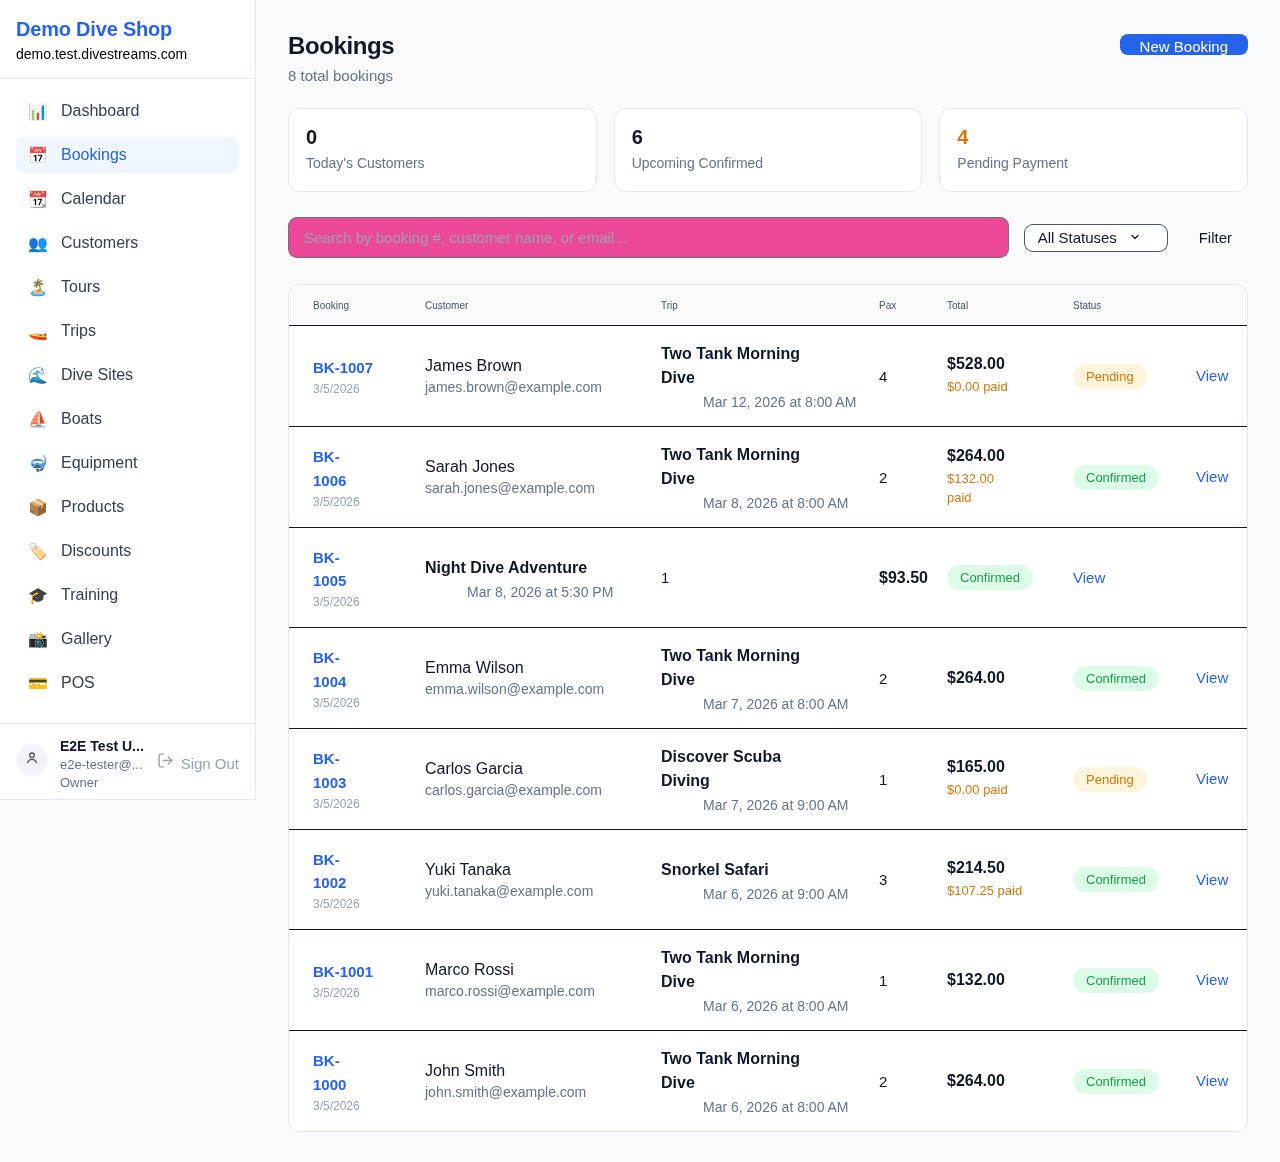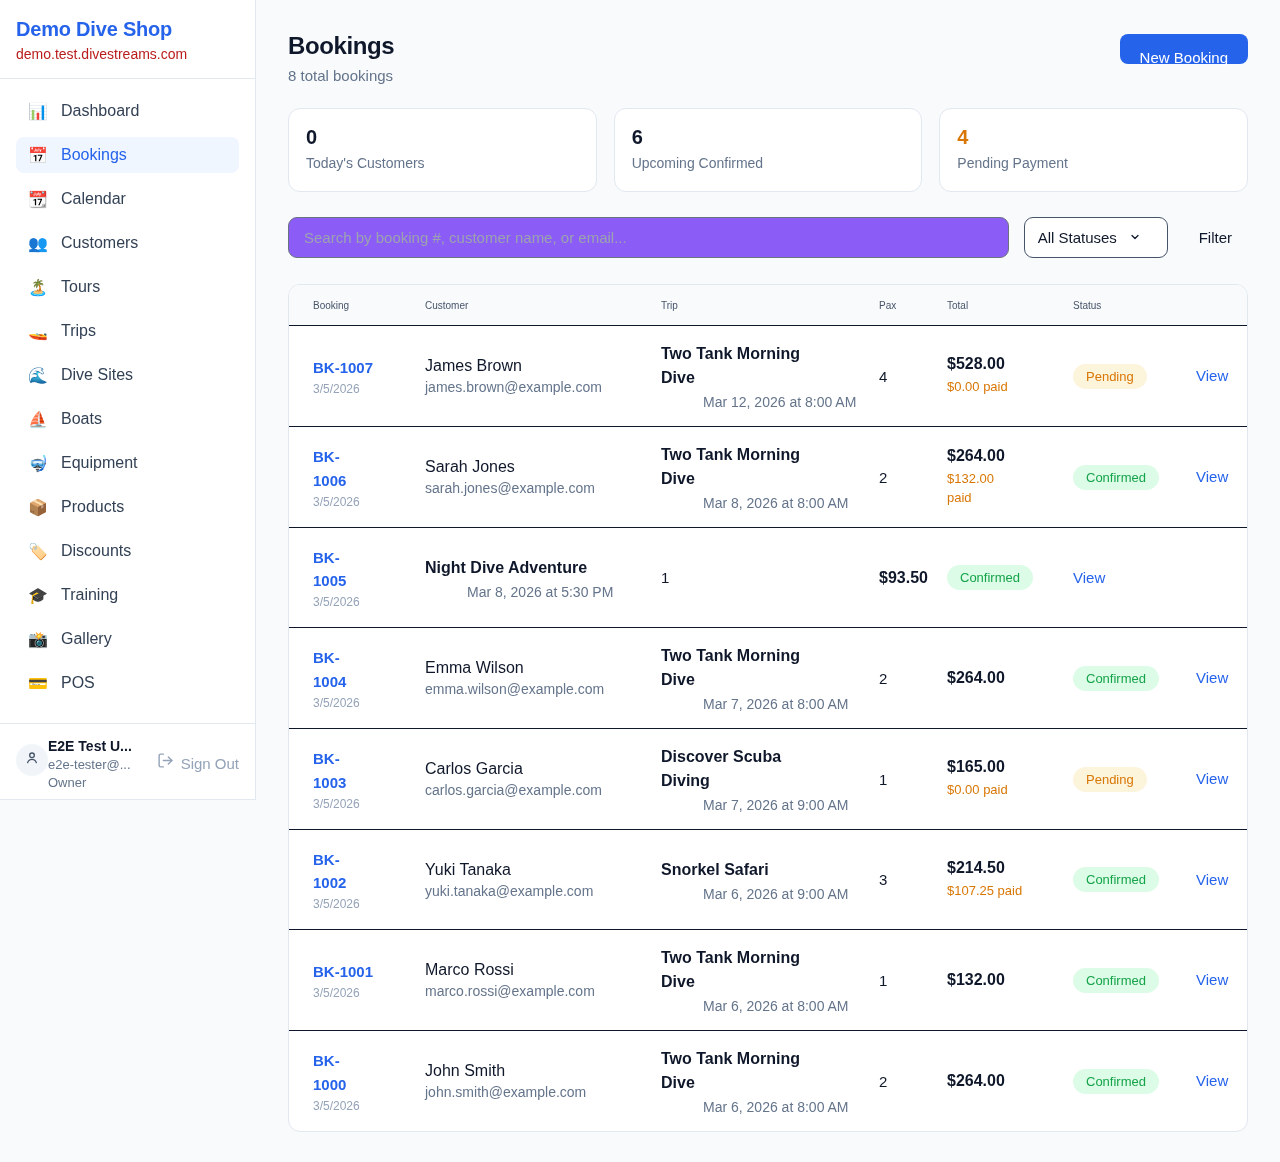--- a/index.html
+++ b/index.html
@@ -16,34 +16,34 @@
   .sidebar {
     position: absolute; top: 0; left: 0;
     width: 256px; height: 800px;
     background: #FFFFFF;
     border-right: 1px solid #E2E8F0;
     border-bottom: 1px solid #E2E8F0;
     display: flex; flex-direction: column;
   }
   .brand { padding: 18px 16px 16px 16px; border-bottom: 1px solid #E2E8F0; }
   .brand-title { color: #2563EB; font-size: 20px; font-weight: 700; letter-spacing: -0.2px; }
-  .brand-domain { color: #b91c1c; font-size: 14px; margin-top: 5px; }
+  .brand-domain { color: #000000; font-size: 14px; margin-top: 5px; }
   .nav { padding: 14px 16px; flex: 1; }
   .nav-item {
     display: flex; align-items: center; gap: 13px;
     height: 36px; padding: 0 12px; margin-bottom: 8px;
     border-radius: 8px; cursor: pointer;
     font-size: 16px; color: #334155;
   }
   .nav-item.active { background: #EFF6FF; color: #2563EB; font-weight: 500; }
   .nav-icon { font-size: 16px; width: 20px; text-align: center; }
   .user-box {
     border-top: 1px solid #E2E8F0;
     padding: 14px 16px;
-    display: flex; align-items: flex-start; gap: 0;
+    display: flex; align-items: flex-start; gap: 12px;
   }
   .avatar {
     width: 32px; height: 32px; border-radius: 50%;
     background: #F1F5F9; flex: none;
     display: flex; align-items: center; justify-content: center;
     margin-top: 6px;
   }
   .user-meta { flex: 1; min-width: 0; }
   .user-name { font-size: 14px; font-weight: 700; color: #0F172A; }
   .user-email { font-size: 13px; color: #64748B; margin-top: 3px; }
@@ -56,40 +56,40 @@
   }
 
   
   .main { margin-left: 256px; padding: 32px; }
   .page-head { display: flex; justify-content: space-between; align-items: flex-start; }
   .page-title { font-size: 24px; font-weight: 700; letter-spacing: -0.4px; color: #0F172A; }
   .page-sub { font-size: 15px; color: #64748B; margin-top: 7px; }
   .btn-primary {
     background: #2563EB; color: #FFFFFF; border: none; cursor: pointer;
     font-family: inherit; font-size: 15px; font-weight: 500;
-    padding: 15px 20px; height: 21px; border-radius: 8px; margin-top: 2px;
+    padding: 4px 20px; height: 21px; border-radius: 8px; margin-top: 2px;
   }
 
   .stats { display: grid; grid-template-columns: 1fr 1fr 1fr; gap: 17px; margin-top: 24px; }
   .stat-card {
     background: #FFFFFF; border: 1px solid #E2E8F0; border-radius: 12px;
     padding: 17px 17px; height: 84px;
   }
   .stat-value { font-size: 20px; font-weight: 700; color: #0F172A; }
   .stat-label { font-size: 14px; color: #64748B; margin-top: 6px; }
 
   .toolbar { display: flex; align-items: center; margin-top: 25px; gap: 15px; }
   .search-input {
     flex: 1; height: 41px; border: 1px solid #6B7280; border-radius: 9px;
     padding: 0 15px; font-size: 15px; font-family: inherit; color: #0F172A;
-    background: #8b5cf6; outline: none;
+    background: #ec4899; outline: none;
   }
   .search-input::placeholder { color: #9CA3AF; }
   .select {
-    height: 41px; min-width: 144px; border: 1px solid #475569; border-radius: 9px;
+    height: 28px; min-width: 144px; border: 1px solid #475569; border-radius: 9px;
     background: #FFFFFF; display: flex; align-items: center; gap: 12px;
     padding: 0 13px; font-size: 15px; color: #0F172A; cursor: pointer;
   }
   .btn-ghost {
     background: none; border: none; cursor: pointer; font-family: inherit;
     font-size: 15px; font-weight: 500; color: #0F172A; padding: 0 16px;
   }
 
   
   .table-card {

